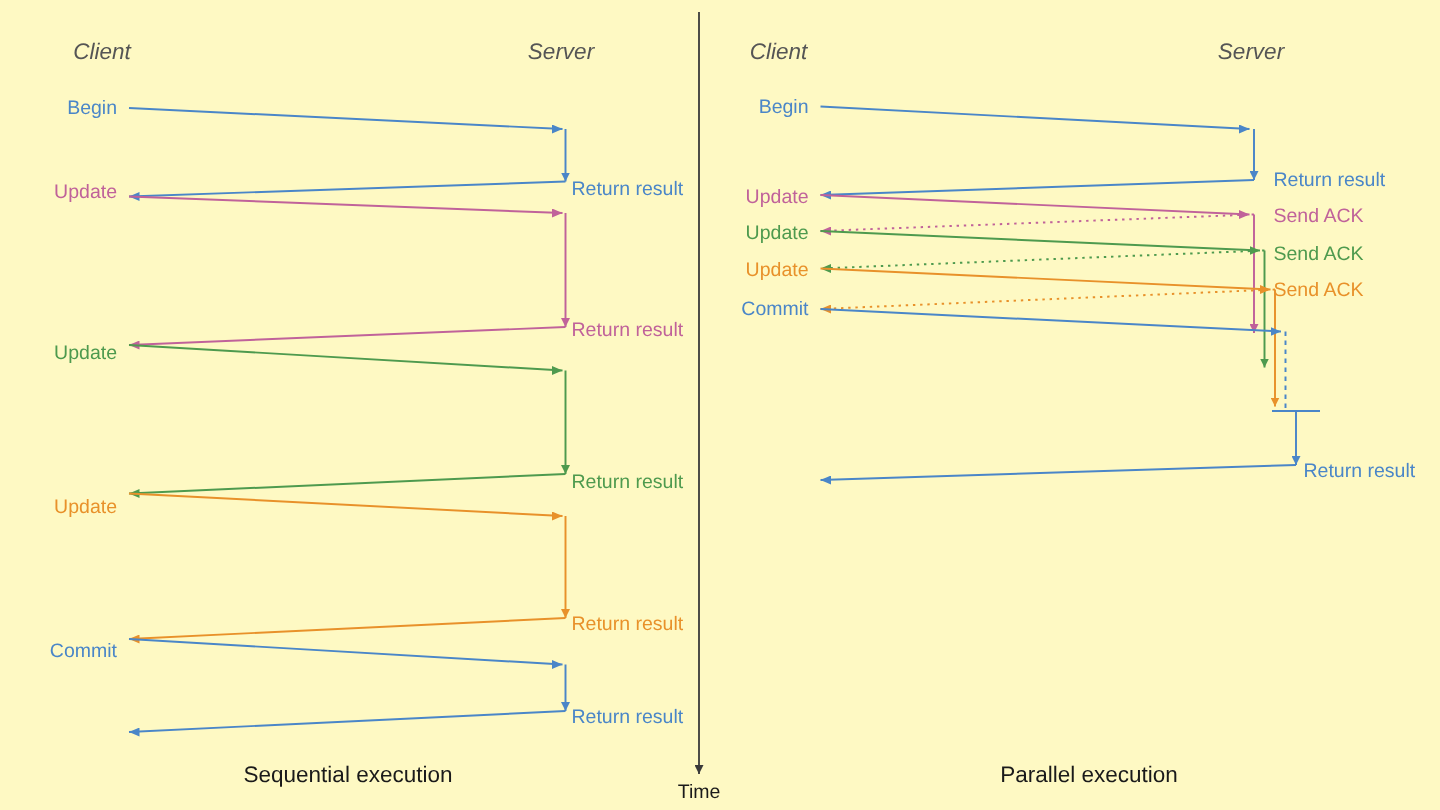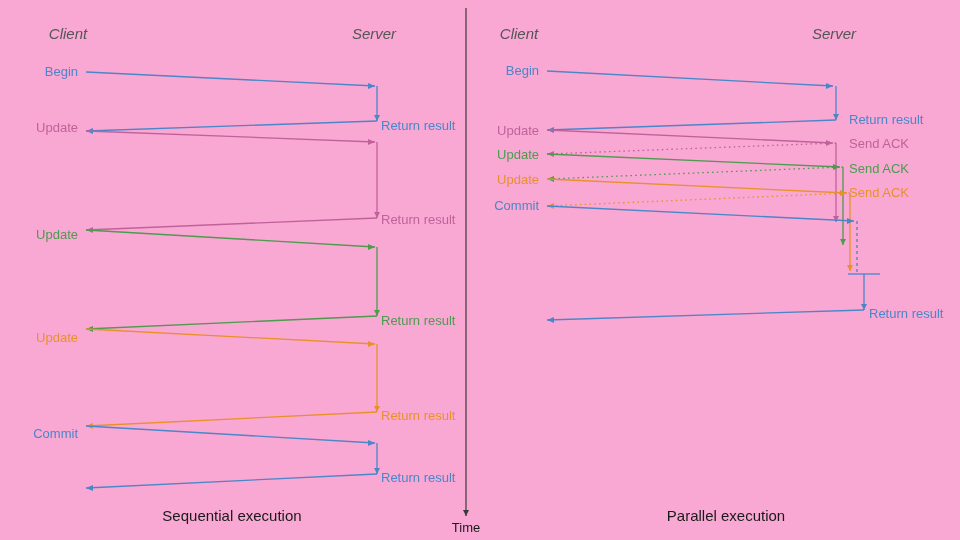--- a/index.html
+++ b/index.html
@@ -11,21 +11,21 @@
   body {
     width: 960px;
     height: 540px;
     overflow: hidden;
     font-family: "Liberation Sans", "DejaVu Sans", sans-serif;
   }
   #canvas {
     position: relative;
     width: 960px;
     height: 540px;
-    background: #f9a8d4;
+    background: #fef9c3;
   }
   svg.diagram {
     position: absolute;
     left: 0;
     top: 0;
     width: 960px;
     height: 540px;
   }
   text {
     font-family: "Liberation Sans", "DejaVu Sans", sans-serif;

